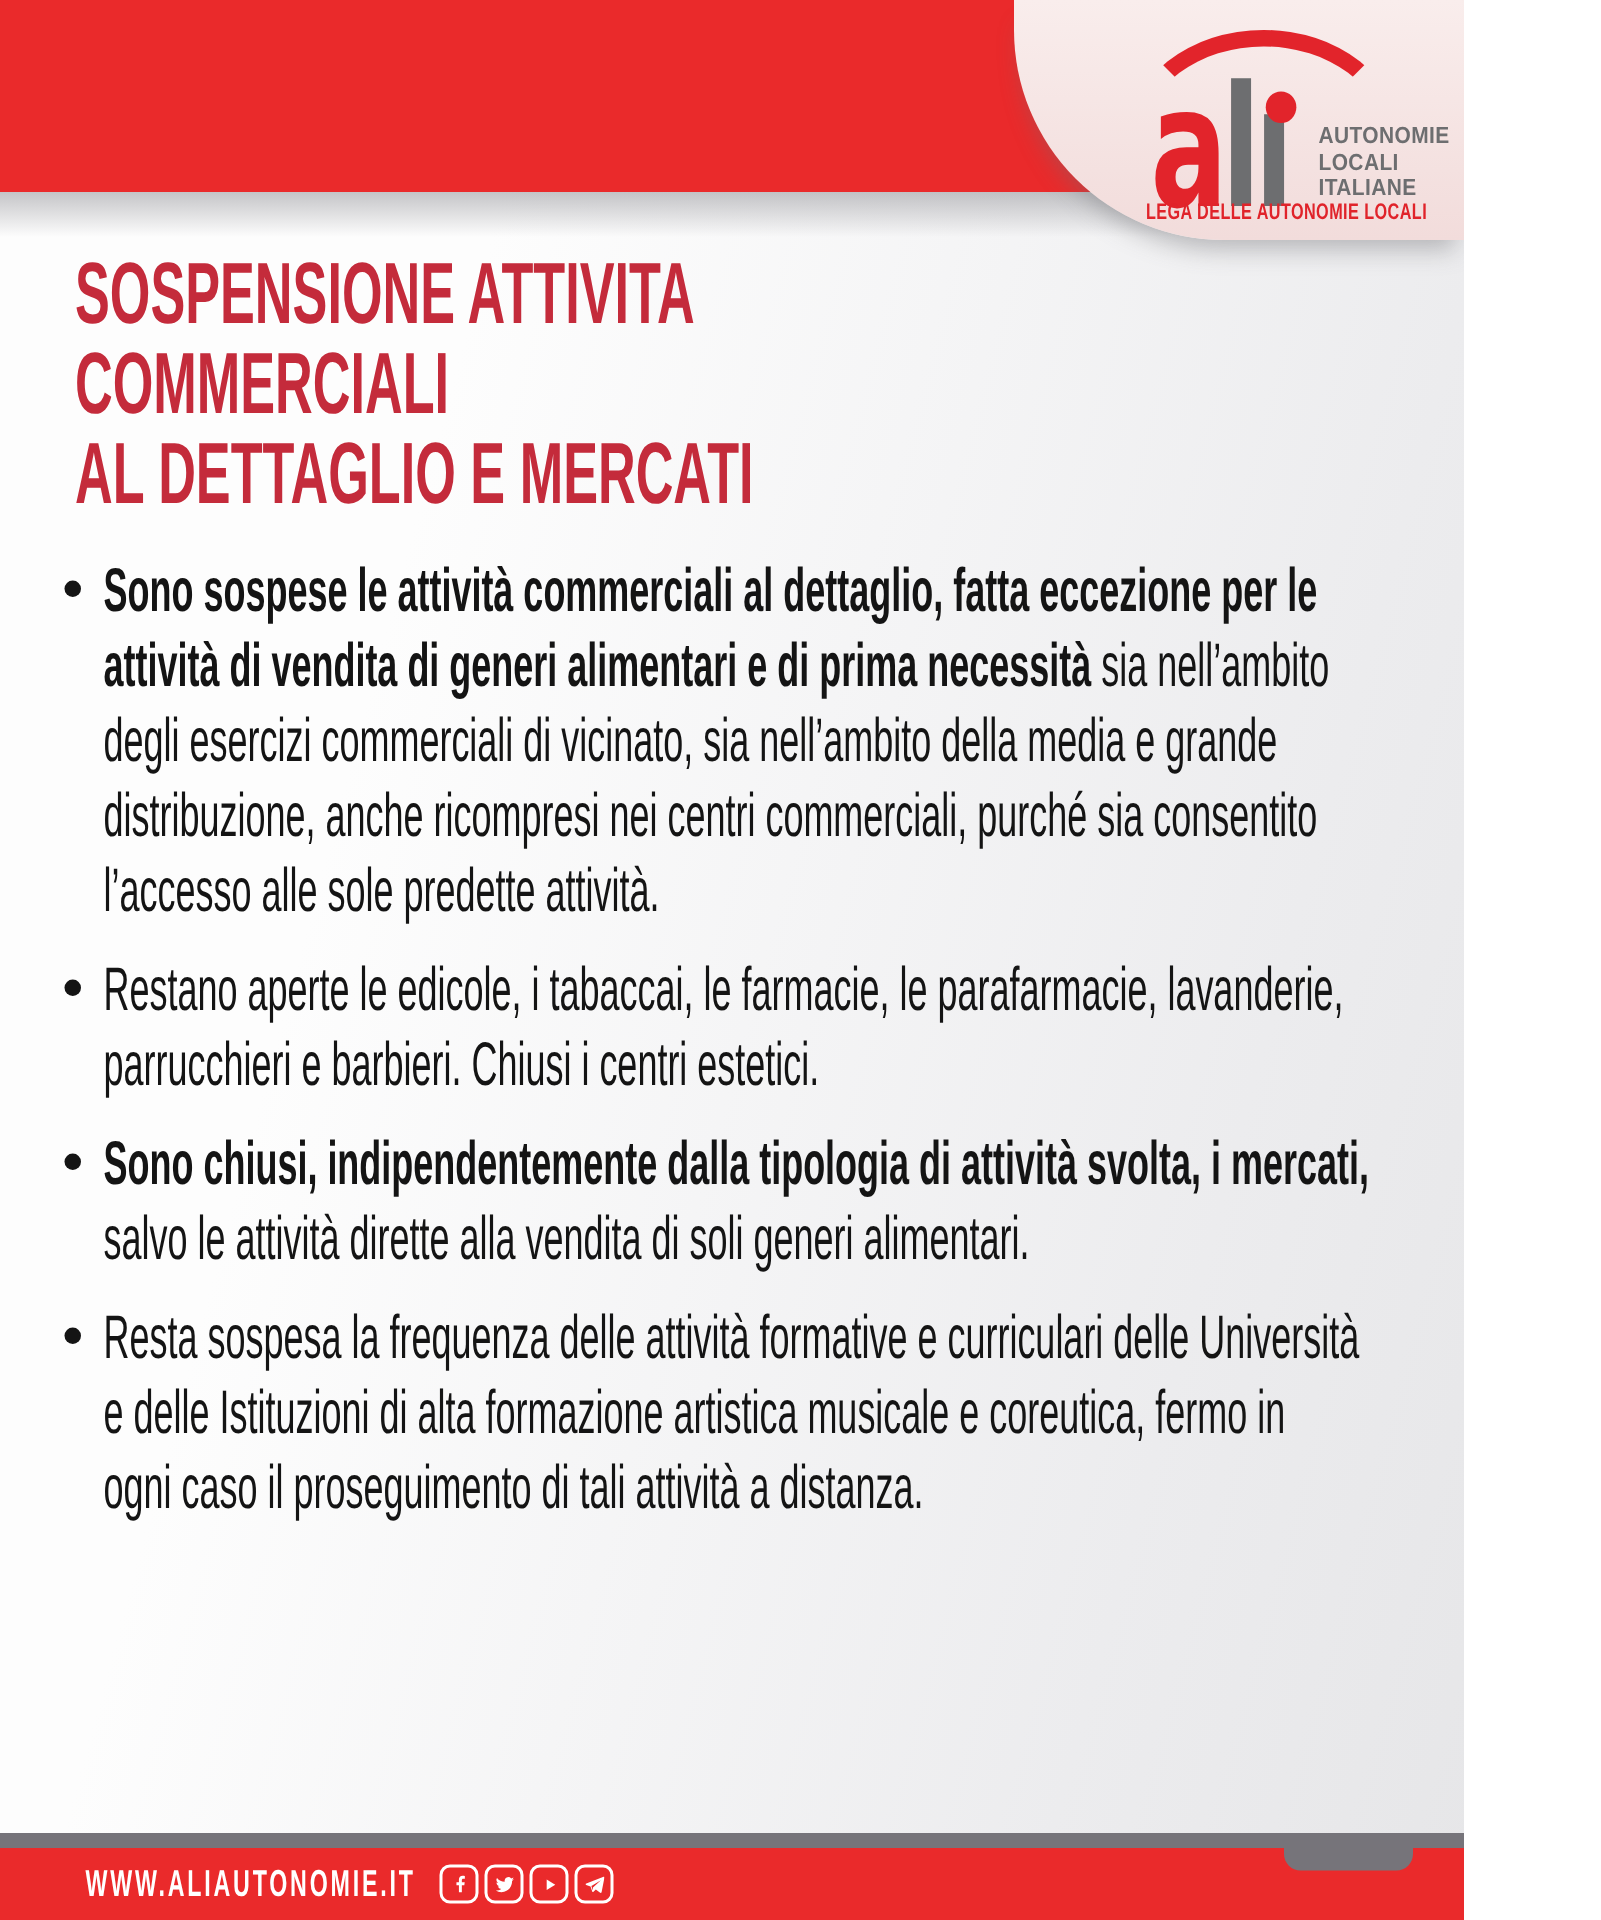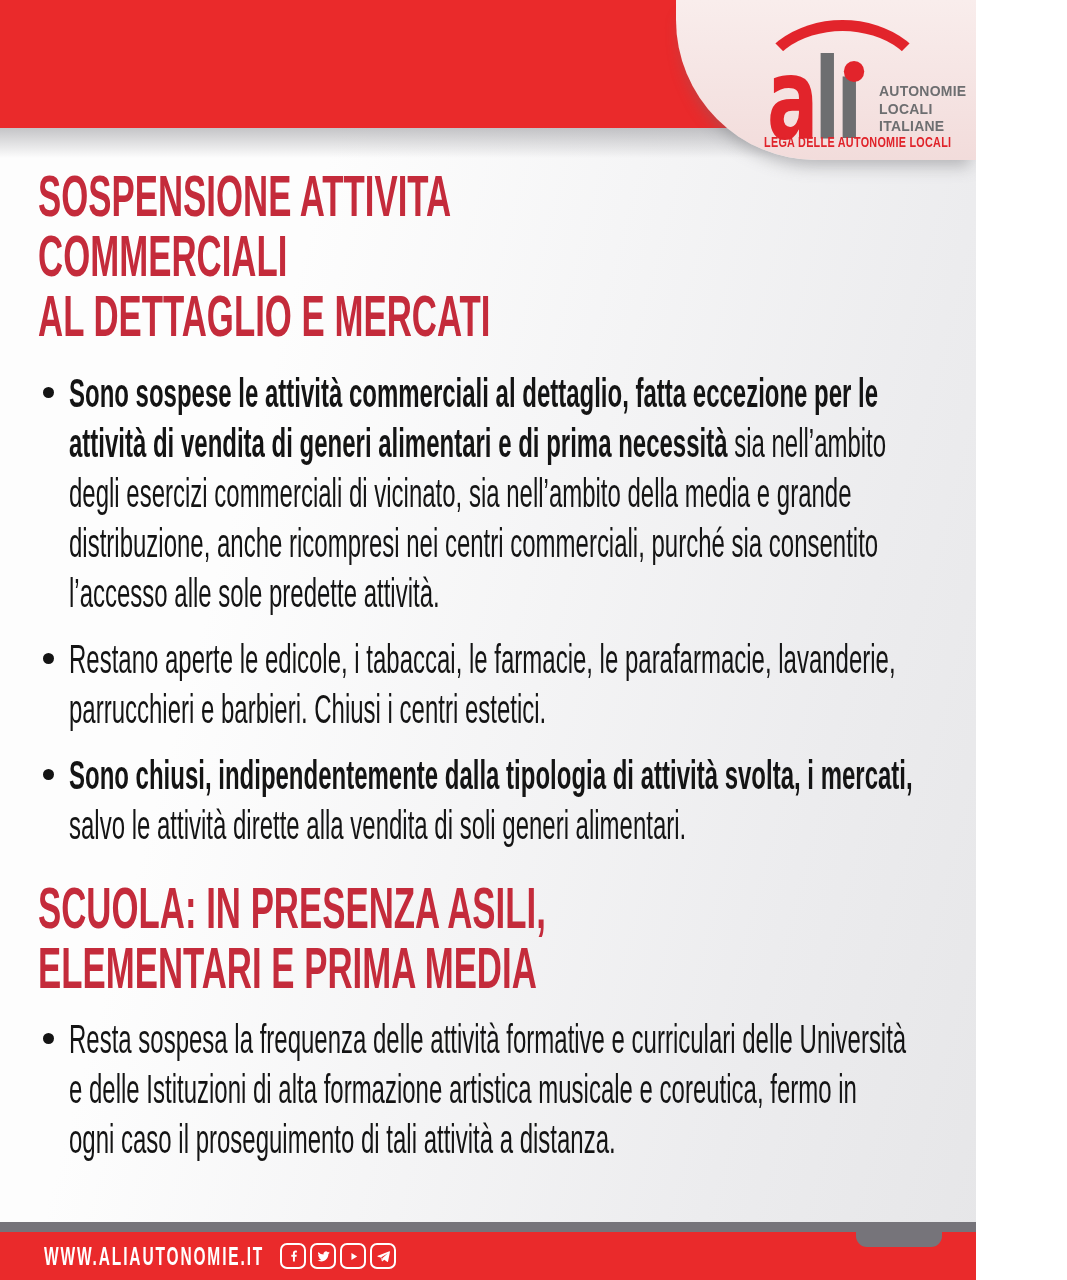--- a/index.html
+++ b/index.html
@@ -45,21 +45,21 @@
   }
   .logo-tagline {
     position:absolute; top:133px; left:88px; color:#e0232a; font-weight:bold;
     font-size:15px; letter-spacing:.4px;
     transform:scaleX(.72); transform-origin:0 0; white-space:nowrap;
   }
 
   
   .content { position:absolute; top:128px; left:0; width:1067px; padding:38px 0 0 38px; box-sizing:border-box; z-index:1; color:#141414; }
 
-  .sec-title { margin:0 0 22px 0; color:#c42b3b; font-weight:bold; }
+  .sec-title { margin:0 0 22px 12px; color:#c42b3b; font-weight:bold; }
   .sec-title .squeeze-h {
     display:inline-block; font-size:58px; line-height:60px;
     transform:scaleX(.6); transform-origin:0 0; white-space:pre-line; letter-spacing:0;
   }
   .sec-title.second { margin-top:28px; margin-bottom:16px; }
 
   ul.bullets { list-style:none; margin:0; padding:0; }
   ul.bullets li { display:flex; margin:0 0 16px 0; }
   .dot { flex:0 0 auto; width:11px; height:11px; border-radius:50%; background:#141414; margin:19px 15px 0 5px; }
   .btext {
@@ -68,21 +68,21 @@
   }
   .btext .lead { font-weight:bold; }
 
   
   .footer-wrap { position:absolute; bottom:0; left:0; width:100%; z-index:3; }
   .footer-strip { position:relative; height:10px; background:#76747a; }
   .footer-tab {
     position:absolute; top:10px; right:34px; width:86px; height:15px; background:#76747a;
     border-bottom-left-radius:11px; border-bottom-right-radius:11px; z-index:2;
   }
-  .footer-bar { height:48px; background:#ea2a2b; display:flex; align-items:center; padding-left:44px;text-align:center; }
+  .footer-bar { height:48px; background:#ea2a2b; display:flex; align-items:center; padding-left:57px;text-align:center; }
   .site-box { width:236px; overflow:visible; }
   .site {
     display:inline-block; color:#ffffff; font-weight:bold; font-size:25px; letter-spacing:3px;
     transform:scaleX(.62); transform-origin:0 50%; white-space:nowrap;
   }
   .icon-row { display:flex; align-items:center; }
   .icon-box {
     width:22px; height:22px; border:2px solid #ffffff; border-radius:7px; margin-right:4px;
     display:flex; align-items:center; justify-content:center;
   }
@@ -127,21 +127,20 @@
         <p class="btext"><span class="lead"></span><span>Restano aperte le edicole, i tabaccai, le farmacie, le parafarmacie, lavanderie,
 parrucchieri e barbieri. Chiusi i centri estetici.</span></p>
       </li>
       <li>
         <span class="dot"></span>
         <p class="btext"><span class="lead">Sono chiusi, indipendentemente dalla tipologia di attività svolta, i mercati,</span><span>
 salvo le attività dirette alla vendita di soli generi alimentari.</span></p>
       </li>
     </ul>
 
-    <h1 class="sec-title second"><span class="squeeze-h">SCUOLA: IN PRESENZA ASILI, ELEMENTARI E PRIMA MEDIA</span></h1>
 
     <ul class="bullets">
       <li>
         <span class="dot"></span>
         <p class="btext"><span class="lead"></span><span>Resta sospesa la frequenza delle attività formative e curriculari delle Università
 e delle Istituzioni di alta formazione artistica musicale e coreutica, fermo in
 ogni caso il proseguimento di tali attività a distanza.</span></p>
       </li>
     </ul>
 

